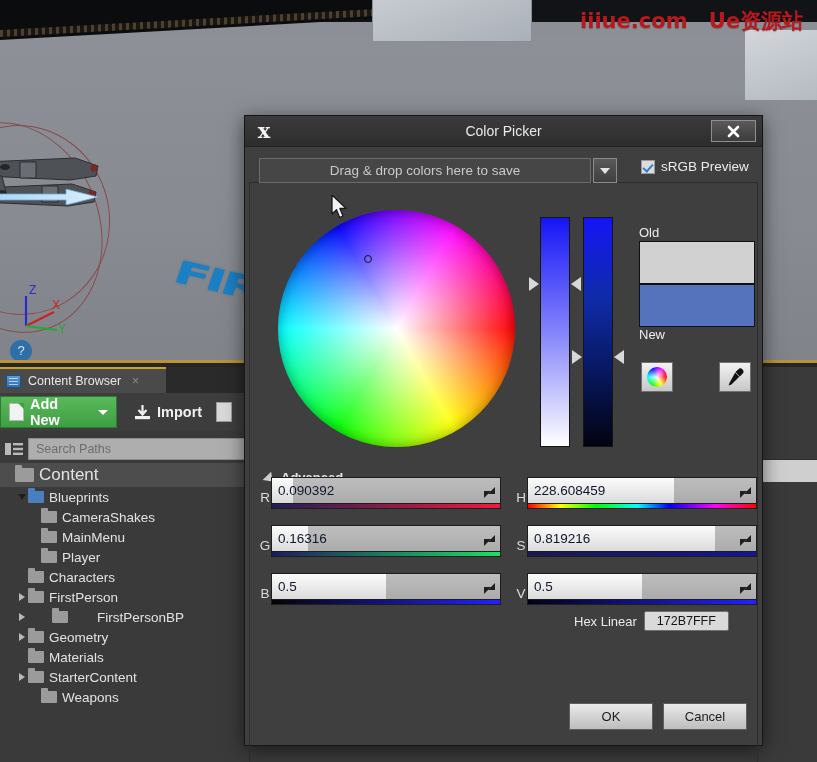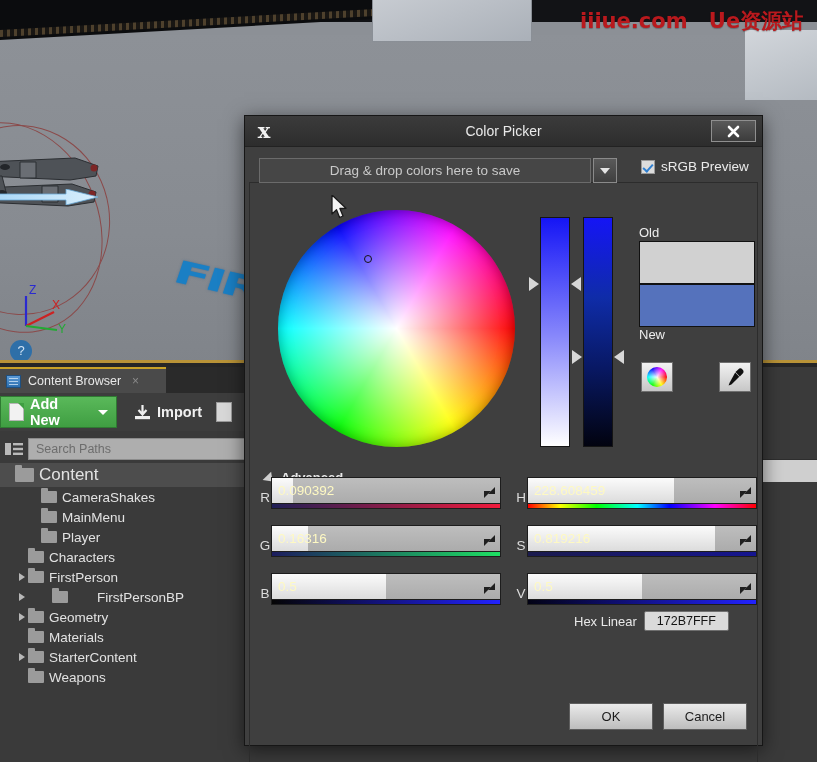--- a/index.html
+++ b/index.html
@@ -384,21 +384,21 @@
     position: relative; height: 27px;
     background: #808080; border: 1px solid #1d1d1d;
     overflow: hidden;
   }
   .chan-fill {
     position: absolute; left: 0; top: 0; bottom: 0;
     background: linear-gradient(180deg,#fbfbfb 0%,#dcdcdc 100%);
   }
   .chan-value {
     position: absolute; left: 6px; top: 5px;
-    font-size: 13.5px; color: #fef9c3; z-index: 3;
+    font-size: 13.5px; color: #0f172a; z-index: 3;
   }
   .chan-resize {
     position: absolute; right: 4px; top: 7px; width: 13px; height: 13px; z-index: 4;
   }
   .chan-bar { height: 5px; border-left: 1px solid #1d1d1d; border-right: 1px solid #1d1d1d; border-bottom: 1px solid #1d1d1d; }
 
   
   .hex-row { position: absolute; display: flex; align-items: center; }
   .hex-label { font-size: 13px; color: #e8e8e8; margin-right: 7px; }
   .hex-field {
@@ -530,20 +530,27 @@
       <span>Search Paths</span>
     </div>
   </div>
 
   <div class="cb-tree" id="tree-host">
       <div class="tree-row root" style="padding-left: 2px;">
         <span class="tree-arrow"></span>
         <span class="folder big"></span>
         <span>Content</span>
       </div>
+      <div class="tree-row" style="padding-left: 15px;">
+        <span class="tree-arrow">
+          <i class="tri-down"></i>
+        </span>
+        <span class="folder blue"></span>
+        <span>Blueprints</span>
+      </div>
       <div class="tree-row" style="padding-left: 28px;">
         <span class="tree-arrow"></span>
         <span class="folder"></span>
         <span>CameraShakes</span>
       </div>
       <div class="tree-row" style="padding-left: 28px;">
         <span class="tree-arrow"></span>
         <span class="folder"></span>
         <span>MainMenu</span>
       </div>
@@ -583,21 +590,21 @@
         <span class="folder"></span>
         <span>Materials</span>
       </div>
       <div class="tree-row" style="padding-left: 15px;">
         <span class="tree-arrow">
           <i class="tri-right"></i>
         </span>
         <span class="folder"></span>
         <span>StarterContent</span>
       </div>
-      <div class="tree-row" style="padding-left: 15px;">
+      <div class="tree-row" style="padding-left: 28px;">
         <span class="tree-arrow"></span>
         <span class="folder"></span>
         <span>Weapons</span>
       </div>
     </div>
 </div>
 
 <div id="color-picker">
 
   <div class="cp-titlebar">

